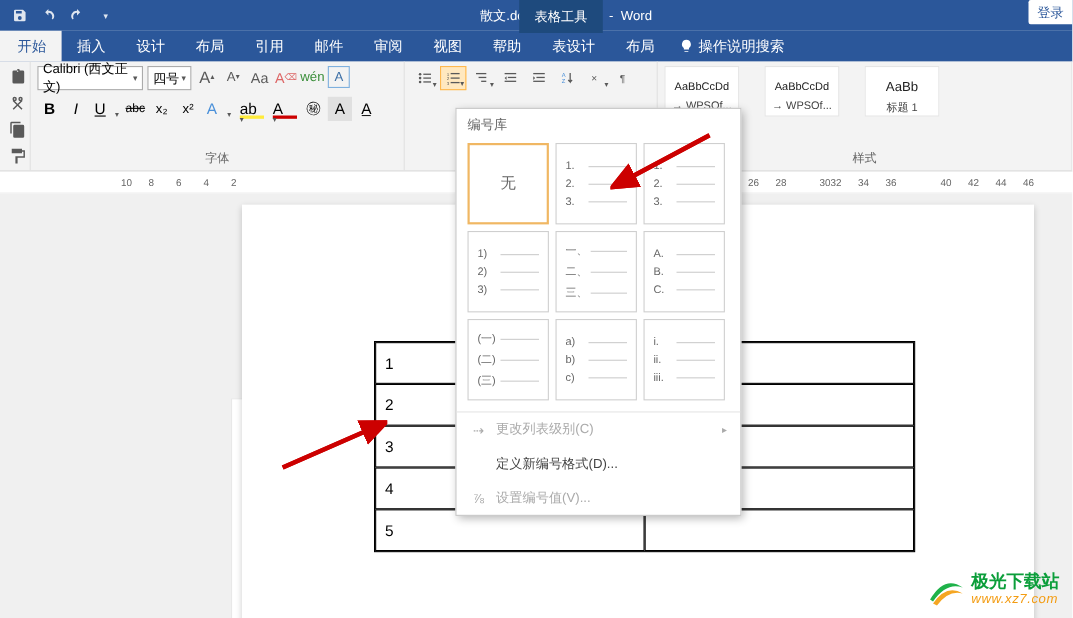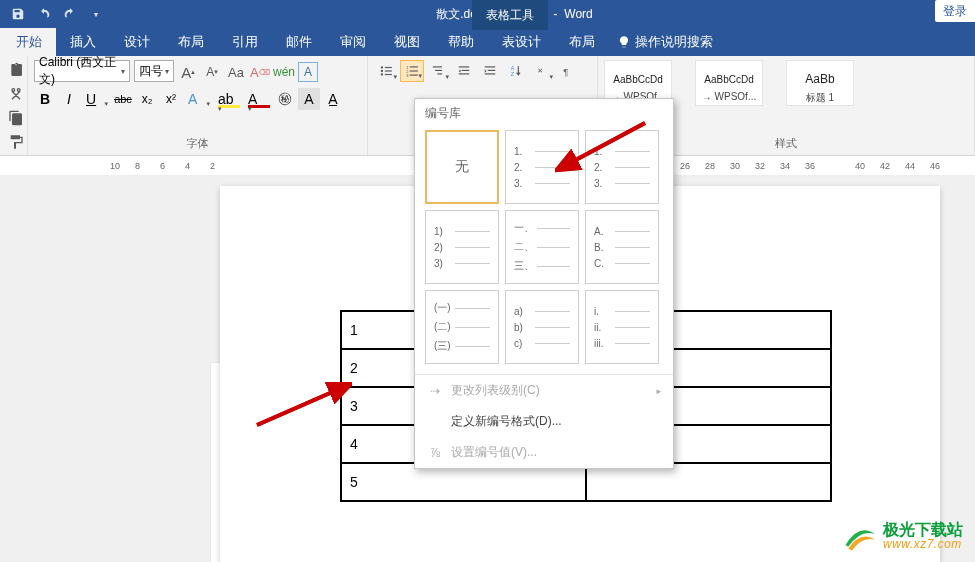--- a/index.html
+++ b/index.html
@@ -24,21 +24,21 @@
 
 .ribbon { background: #f3f3f3; height: 100px; border-bottom: 1px solid #d4d4d4; display: flex; position: relative; }
 .ribbon .group { border-right: 1px solid #e1e1e1; padding: 4px 6px 2px 6px; display: flex; flex-direction: column; }
 .ribbon .group-label { font-size: 11px; color: #666; text-align: center; margin-top: auto; padding-bottom: 2px; }
 
 .clip-group { width: 28px; display: flex; flex-direction: column; gap: 4px; padding: 6px 4px; }
 .clip-icon { width: 20px; height: 20px; display: flex; align-items: center; justify-content: center; }
 .clip-icon svg { width: 16px; height: 16px; fill: #595959; }
 
 .font-group { width: 340px; }
-.font-row1 { display: flex; gap: 4px; align-items: flex-end; margin-bottom: 6px; }
+.font-row1 { display: flex; gap: 4px; align-items: flex-start; margin-bottom: 6px; }
 .font-select { border: 1px solid #ababab; background: #fff; height: 22px; font-size: 12px; padding: 0 4px; display: flex; align-items: center; gap: 2px; }
 .font-name { width: 96px; }
 .font-size { width: 40px; }
 .dd-arrow { font-size: 8px; color: #595959; margin-left: auto; }
 .small-btn { width: 20px; height: 20px; display: flex; align-items: center; justify-content: center; font-size: 13px; color: #595959; cursor: pointer; }
 .box-btn { border: 1px solid #7eb0de; width:20px; height:20px; display:flex; align-items:center; justify-content:center; font-size:12px; color:#3b6ea5;}
 .font-row2 { display: flex; gap: 2px; align-items: center; }
 .fmt-btn { width: 22px; height: 22px; display: flex; align-items: center; justify-content: center; font-size: 14px; cursor: pointer; }
 .fmt-btn.small-dd { width: 28px; justify-content: flex-start; padding-left: 4px; position: relative; }
 .fmt-btn.small-dd::after { content: "▾"; font-size: 7px; position: absolute; right: 2px; bottom: 2px; color: #595959; }
@@ -309,21 +309,21 @@
 
 <div class="ruler-area">
   <div class="ruler">
     <span class="tick" style="left:10px">10</span>
     <span class="tick" style="left:35px">8</span>
     <span class="tick" style="left:60px">6</span>
     <span class="tick" style="left:85px">4</span>
     <span class="tick" style="left:110px">2</span>
     <span class="tick" style="left:580px">26</span>
     <span class="tick" style="left:605px">28</span>
-    <span class="tick" style="left:630px">30</span>
+    <span class="tick" style="left:645px">30</span>
     <span class="tick" style="left:655px">32</span>
     <span class="tick" style="left:680px">34</span>
     <span class="tick" style="left:705px">36</span>
     <span class="tick" style="left:755px">40</span>
     <span class="tick" style="left:780px">42</span>
     <span class="tick" style="left:805px">44</span>
     <span class="tick" style="left:830px">46</span>
   </div>
 </div>
 

